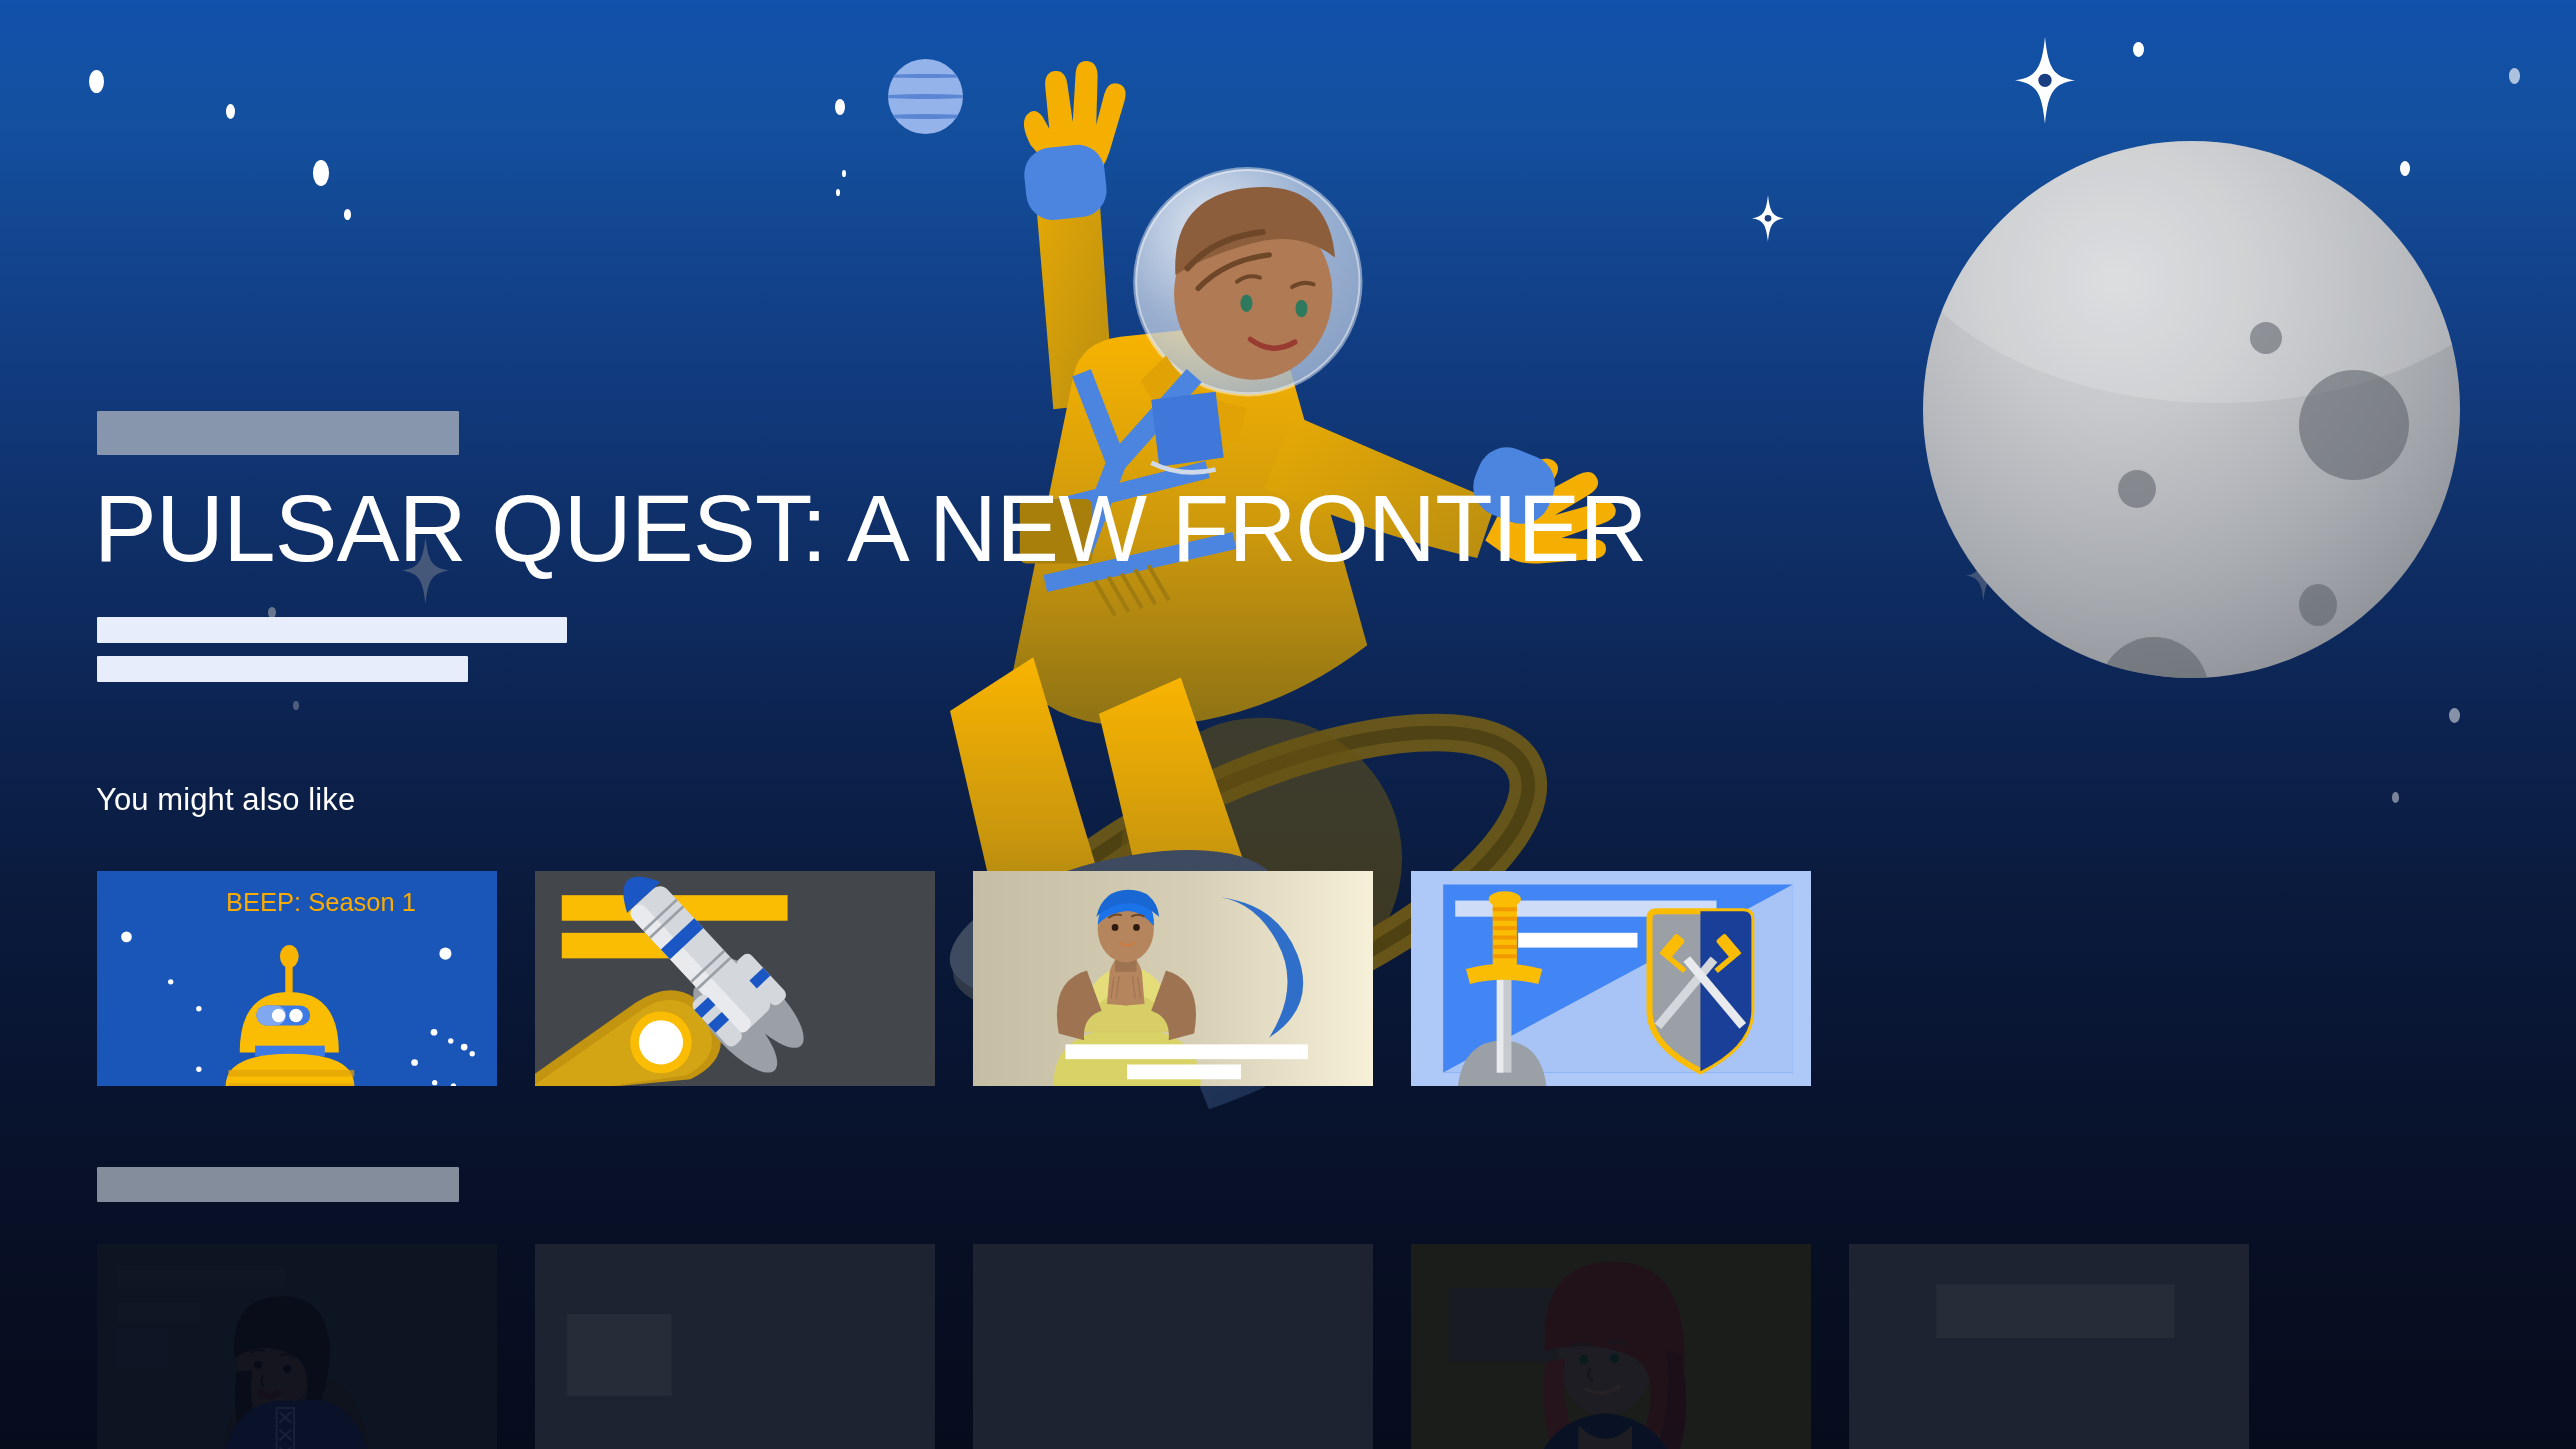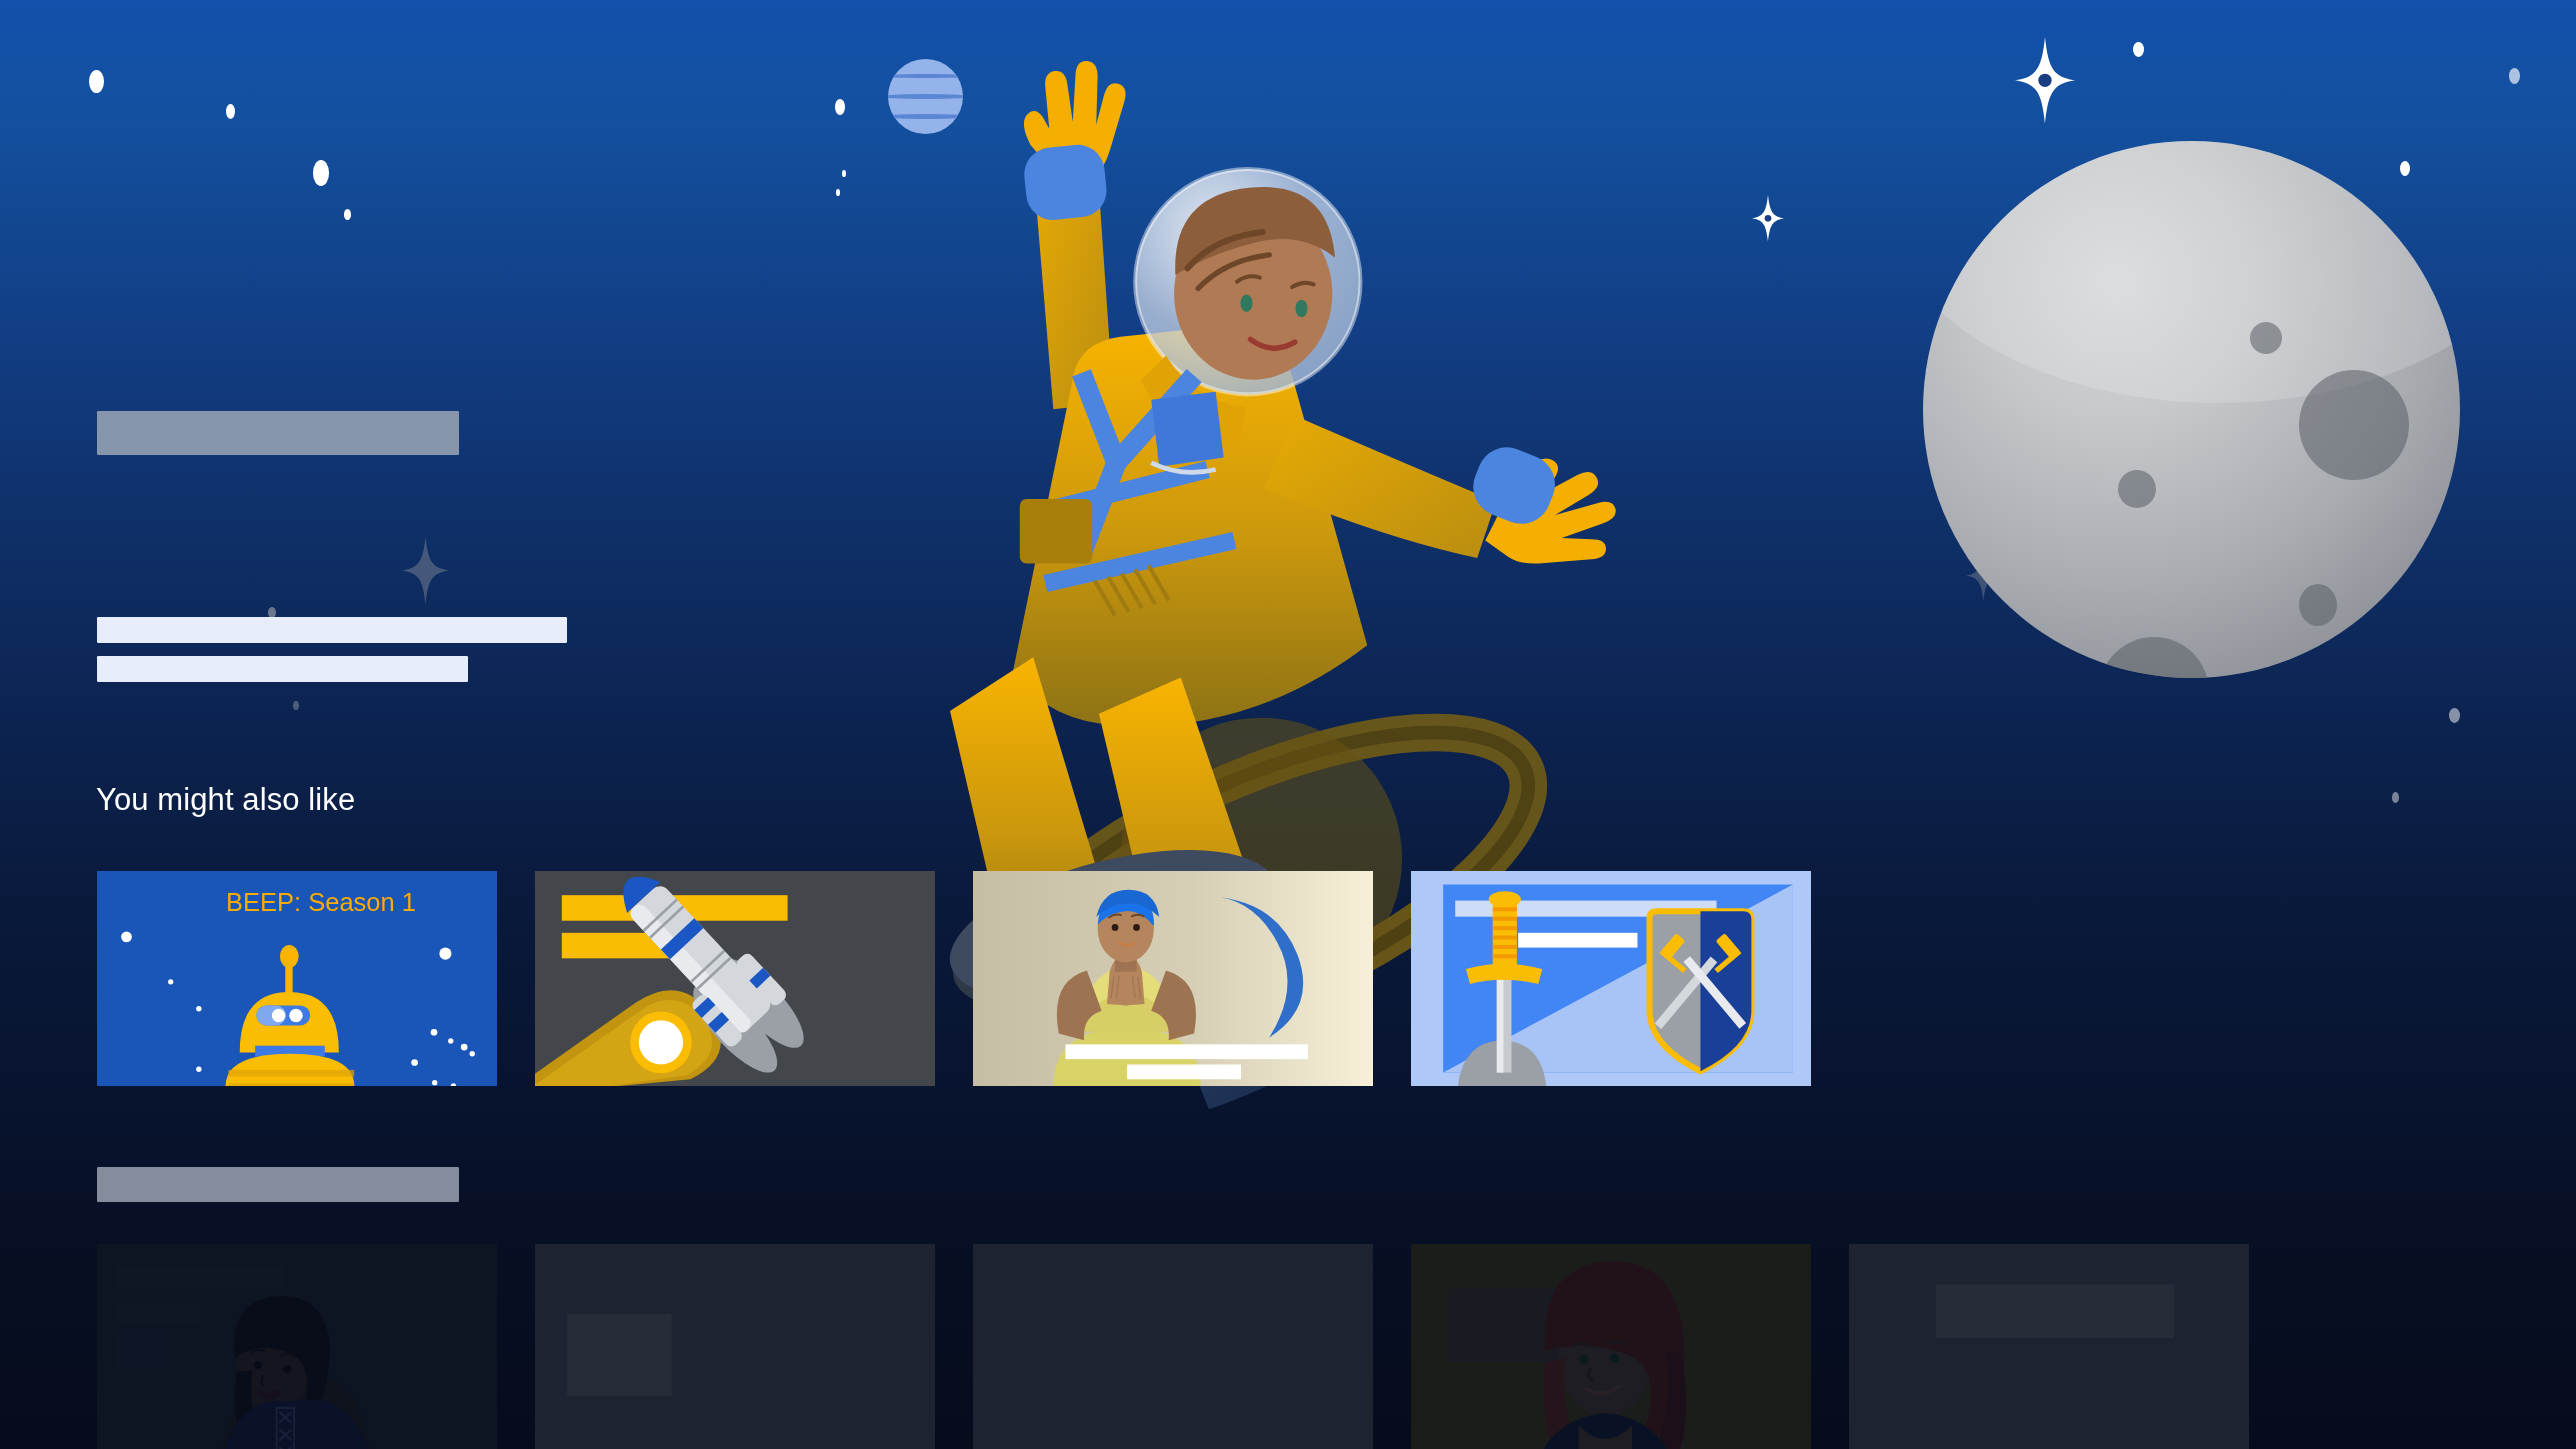--- a/index.html
+++ b/index.html
@@ -224,20 +224,21 @@
 
       <g transform="rotate(-14 430 1380)">
         <ellipse cx="420" cy="1396" rx="250" ry="96" fill="#2f3948"></ellipse>
         <ellipse cx="420" cy="1376" rx="250" ry="96" fill="#3d4a60"></ellipse>
         <ellipse cx="420" cy="1376" rx="190" ry="62" fill="none" stroke="#7e8896" stroke-width="8" opacity=".7"></ellipse>
       </g>
     </svg>
   </div>
 
   <div class="skel skel-head"></div>
+  <div class="hero-title">PULSAR QUEST: A NEW FRONTIER</div>
   <div class="skel skel-line1"></div>
   <div class="skel skel-line2"></div>
 
   <div class="section-label">You might also like</div>
 
   <div class="row row-a">
 
     <div class="card" style="background:#1a55b8;">
       <svg viewBox="0 0 597 320" preserveAspectRatio="none">
         <rect width="597" height="320" fill="#1a55b8"></rect>

